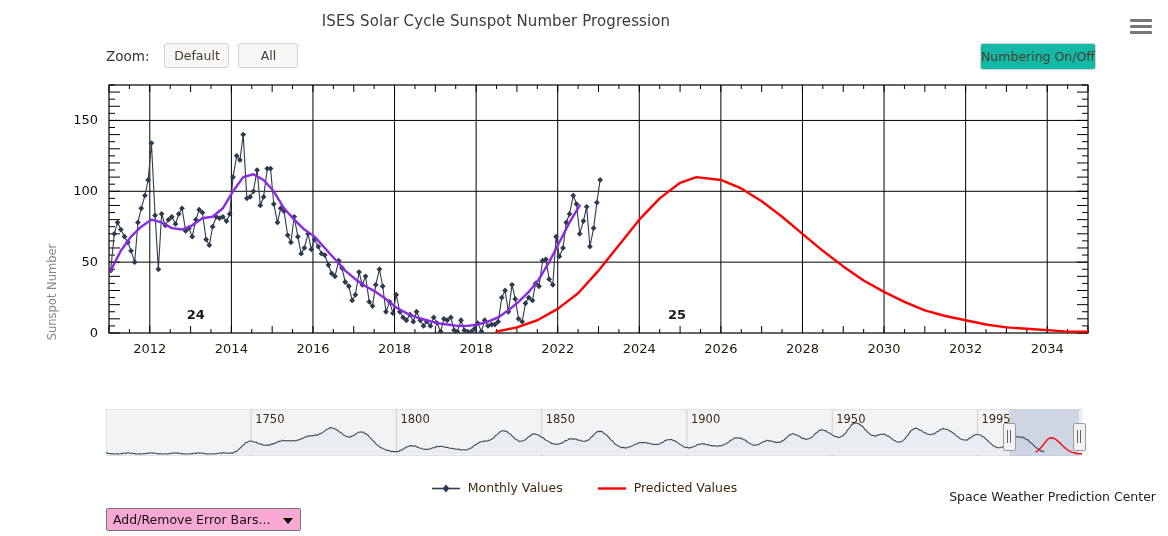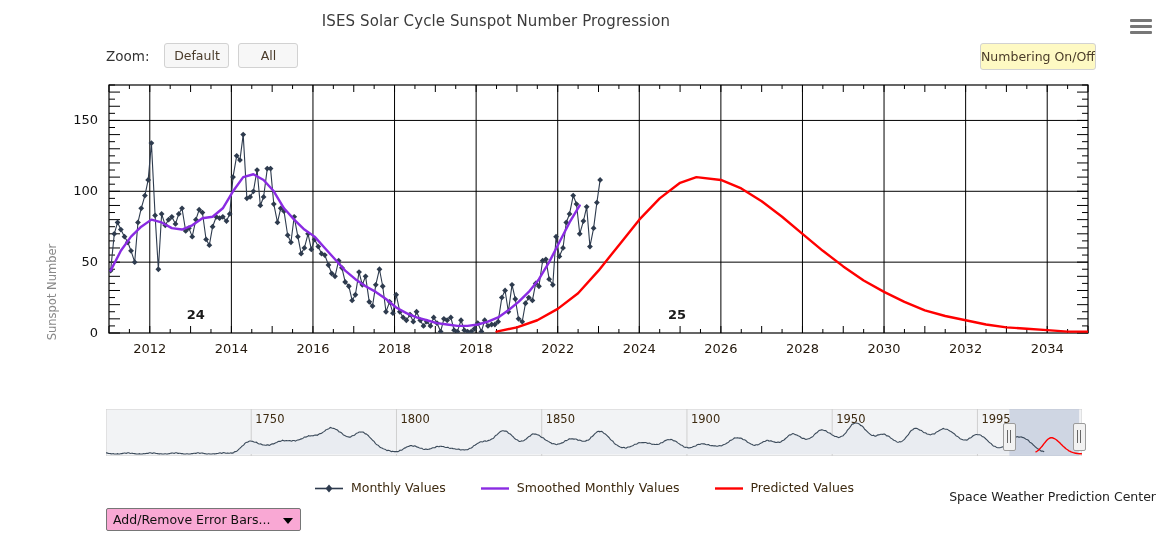--- a/index.html
+++ b/index.html
@@ -28,21 +28,21 @@
   .zoom-label{font-size:13.5px;color:#333;}
   .btn{
     background:#f7f7f7;border:1px solid #d2d2d2;border-radius:3px;
     font-size:12.5px;color:#4a3b2a;padding:4px 0;text-align:center;
     cursor:pointer;line-height:15px;
   }
   .btn-default{width:63px;margin-left:6px;}
   .btn-all{width:58px;}
   .btn-numbering{
     position:absolute;right:72px;top:43px;width:114px;padding:5px 0;
-    background:#fef9c3;border:1px solid #d2d2d2;border-radius:3px;
+    background:#14b8a6;border:1px solid #d2d2d2;border-radius:3px;
     font-size:12.5px;color:#4a3b2a;text-align:center;cursor:pointer;
   }
 
   
   .plot-wrap{position:absolute;left:0;top:80px;width:1168px;height:310px;}
   .ylabel{
     position:absolute;left:-8px;top:205px;width:120px;text-align:center;
     font-size:11.5px;color:#888;transform:rotate(-90deg);transform-origin:center;
   }
   .xlabel{
@@ -509,26 +509,20 @@
   <div class="legend" id="legend">
       <div class="legend-item">
         <span class="legend-swatch"><svg width="30" height="11">
             <line x1="1" y1="5.5" x2="29" y2="5.5" stroke="#2e3b4e" stroke-width="1.6"></line>
             <polygon points="15,1.6 18.4,5.5 15,9.4 11.6,5.5" fill="#2e3b4e"></polygon>
           </svg></span>
         <span>Monthly Values</span>
       </div>
       <div class="legend-item">
         <span class="legend-swatch"><svg width="30" height="11">
-            <line x1="1" y1="5.5" x2="29" y2="5.5" stroke="#8a2be2" stroke-width="2.4"></line>
-          </svg></span>
-        <span>Smoothed Monthly Values</span>
-      </div>
-      <div class="legend-item">
-        <span class="legend-swatch"><svg width="30" height="11">
             <line x1="1" y1="5.5" x2="29" y2="5.5" stroke="#ff0000" stroke-width="2.4"></line>
           </svg></span>
         <span>Predicted Values</span>
       </div>
     </div>
 
   <div class="select-box">
     <span>Add/Remove Error Bars...</span>
     <span class="select-caret"></span>
   </div>

